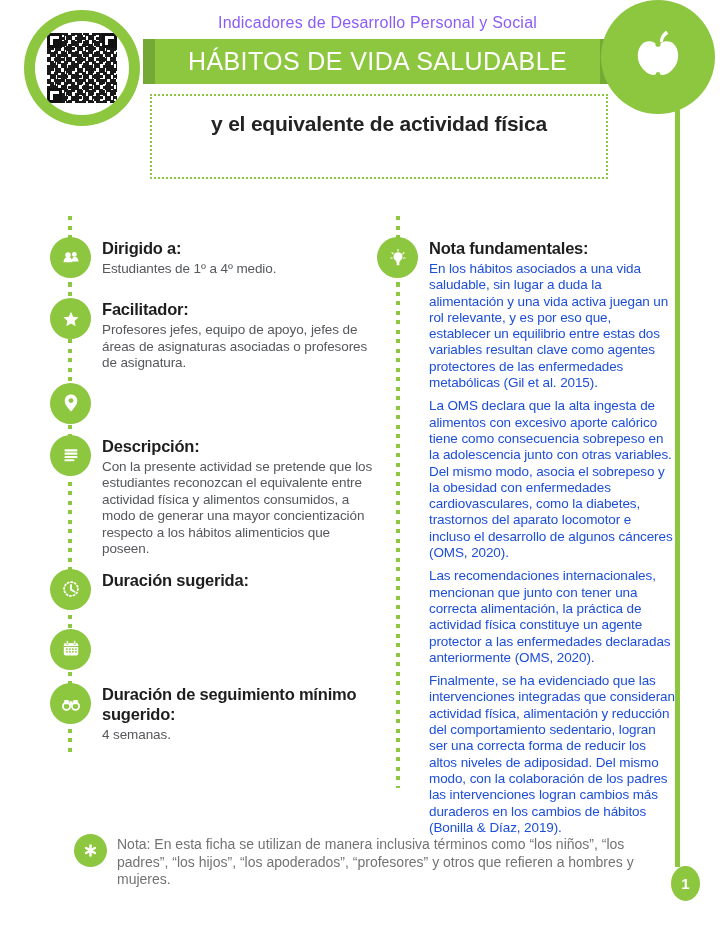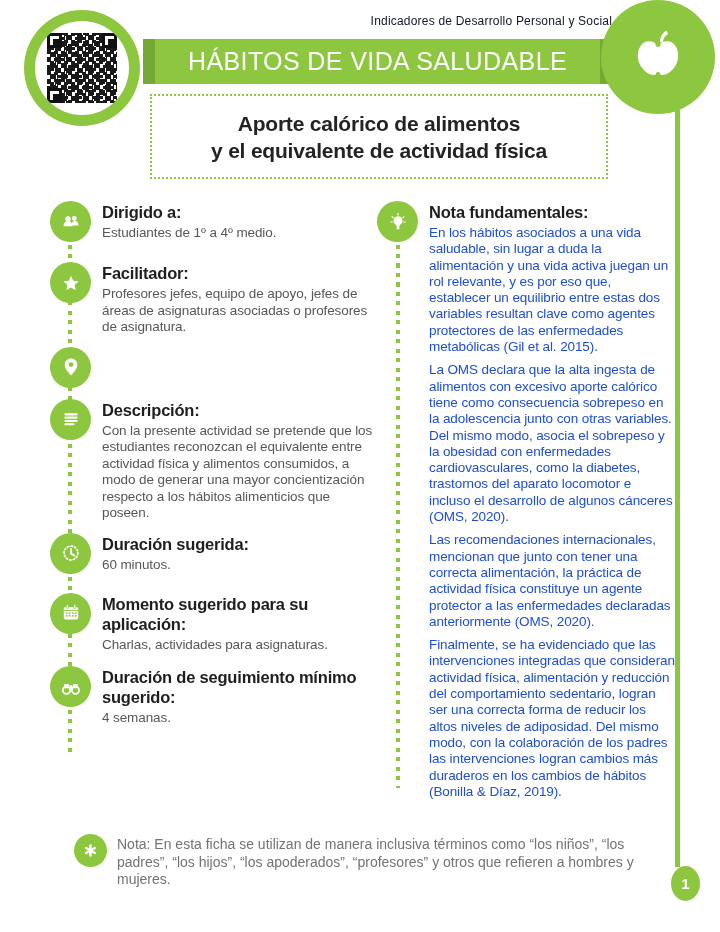--- a/index.html
+++ b/index.html
@@ -5,22 +5,22 @@
   * { margin:0; padding:0; box-sizing:border-box; }
   html,body { width:720px; height:932px; }
   body {
     position:relative; background:#ffffff; overflow:hidden;
     font-family:"Liberation Sans", sans-serif; color:#56575b;
     -webkit-font-smoothing:antialiased;
   }
   .abs { position:absolute; }
 
   
-  .kicker { left:143px; top:14px; width:469px; text-align:right;
-    font-size:12px; color:#0f172a; letter-spacing:.2px; }
+  .kicker { left:143px; top:14px; width:469px; text-align:center;
+    font-size:16px; color:#8b5cf6; letter-spacing:.2px; }
   .banner { left:143px; top:39px; width:469px; height:45px; background:#8dc63f; }
   .banner .cap { position:absolute; top:0; width:12px; height:45px; background:#74a936; }
   .banner .cap.l { left:0; } .banner .cap.r { right:0; }
   .banner-title { position:absolute; left:0; top:0; width:100%; height:45px;
     line-height:45px; text-align:center; color:#fff; font-weight:normal;
     font-size:25px; letter-spacing:.4px; }
 
   
   .qr-outer { left:24px; top:10px; width:116px; height:116px; border-radius:50%;
     background:#8dc63f; }
@@ -49,21 +49,21 @@
   .title-box .line { font-size:21px; line-height:27px; font-weight:bold; color:#232323;
     letter-spacing:-.2px; }
 
   
   .dots { width:4px;
     background:repeating-linear-gradient(to bottom,#8dc63f 0 4px, transparent 4px 9.5px); }
   .dots-left  { left:68px;  top:216px; height:538px; }
   .dots-right { left:396px; top:216px; height:572px; }
 
   
-  .col { display:block; }
+  .col { display:block;margin-top:36px; }
   .col-left  { left:50px;  top:201px; width:324px; }
   .col-right { left:377px; top:201px; width:298px; }
   .section { display:grid; grid-template-columns:52px 1fr; align-items:start; }
   .icon-circle { width:41px; height:41px; border-radius:50%; background:#8dc63f;
     display:flex; align-items:center; justify-content:center; position:relative; z-index:2; }
   .icon-circle svg { width:30px; height:30px; display:block; }
   h3.sec-title { font-size:16.5px; line-height:20px; color:#1e1e1e; letter-spacing:-.2px;
     margin:1px 0 3px 0; }
   .sec-body { font-size:13.5px; line-height:16.5px; color:#56575b; letter-spacing:-.1px; }
   .mb20 { margin-bottom:20px; } .mb11 { margin-bottom:11px; } .mb13 { margin-bottom:13px; }
@@ -111,21 +111,20 @@
     <circle cx="50" cy="30" r="4" fill="#8dc63f"></circle>
     <circle cx="50" cy="77" r="3.4" fill="#8dc63f"></circle>
   </svg>
 </div>
 <div class="abs rail"></div>
 <div class="abs page-num">
   <span>1</span>
 </div>
 
 <div class="abs title-box">
-  <div class="line">Aporte calórico de alimentos</div>
   <div class="line">y el equivalente de actividad física</div>
 </div>
 
 <div class="abs dots dots-left"></div>
 <div class="abs dots dots-right"></div>
 
 <div class="abs col col-left">
 
   <div class="section mb20">
     <div class="icon-circle">
@@ -180,21 +179,20 @@
 
   <div class="section mb19">
     <div class="icon-circle">
       <svg viewBox="0 0 100 100" fill="none" stroke="#fff">
         <circle cx="50" cy="50" r="23" stroke-width="6" stroke-dasharray="4 8" stroke-linecap="round"></circle>
         <path d="M50 36 L50 52 L62 59" stroke-width="6" stroke-linecap="round" stroke-linejoin="round"></path>
       </svg>
     </div>
     <div>
       <h3 class="sec-title">Duración sugerida:</h3>
-      <div class="sec-body">60 minutos.</div>
     </div>
   </div>
 
   <div class="section mb13">
     <div class="icon-circle">
       <svg viewBox="0 0 100 100">
         <rect x="26" y="30" width="48" height="42" rx="6" fill="#fff"></rect>
         <rect x="34" y="22" width="7" height="13" rx="3.5" fill="#fff" stroke="#8dc63f" stroke-width="2.5"></rect>
         <rect x="59" y="22" width="7" height="13" rx="3.5" fill="#fff" stroke="#8dc63f" stroke-width="2.5"></rect>
         <rect x="26" y="40" width="48" height="3" fill="#8dc63f"></rect>
@@ -203,24 +201,20 @@
             <rect x="43" y="48" width="6" height="5"></rect>
             <rect x="53" y="48" width="6" height="5"></rect>
             <rect x="63" y="48" width="6" height="5"></rect>
           <rect x="33" y="57" width="6" height="5"></rect>
             <rect x="43" y="57" width="6" height="5"></rect>
             <rect x="53" y="57" width="6" height="5"></rect>
             <rect x="63" y="57" width="6" height="5"></rect>
         </g>
       </svg>
     </div>
-    <div>
-      <h3 class="sec-title">Momento sugerido para su aplicación:</h3>
-      <div class="sec-body">Charlas, actividades para asignaturas.</div>
-    </div>
   </div>
 
   <div class="section">
     <div class="icon-circle">
       <svg viewBox="0 0 100 100">
         <path d="M28 40 L42 40 L44 54 L26 54 Z" fill="#fff"></path>
         <path d="M58 40 L72 40 L74 54 L56 54 Z" fill="#fff"></path>
         <rect x="45" y="44" width="10" height="12" fill="#fff"></rect>
         <circle cx="35" cy="61" r="12" fill="none" stroke="#fff" stroke-width="6"></circle>
         <circle cx="65" cy="61" r="12" fill="none" stroke="#fff" stroke-width="6"></circle>

